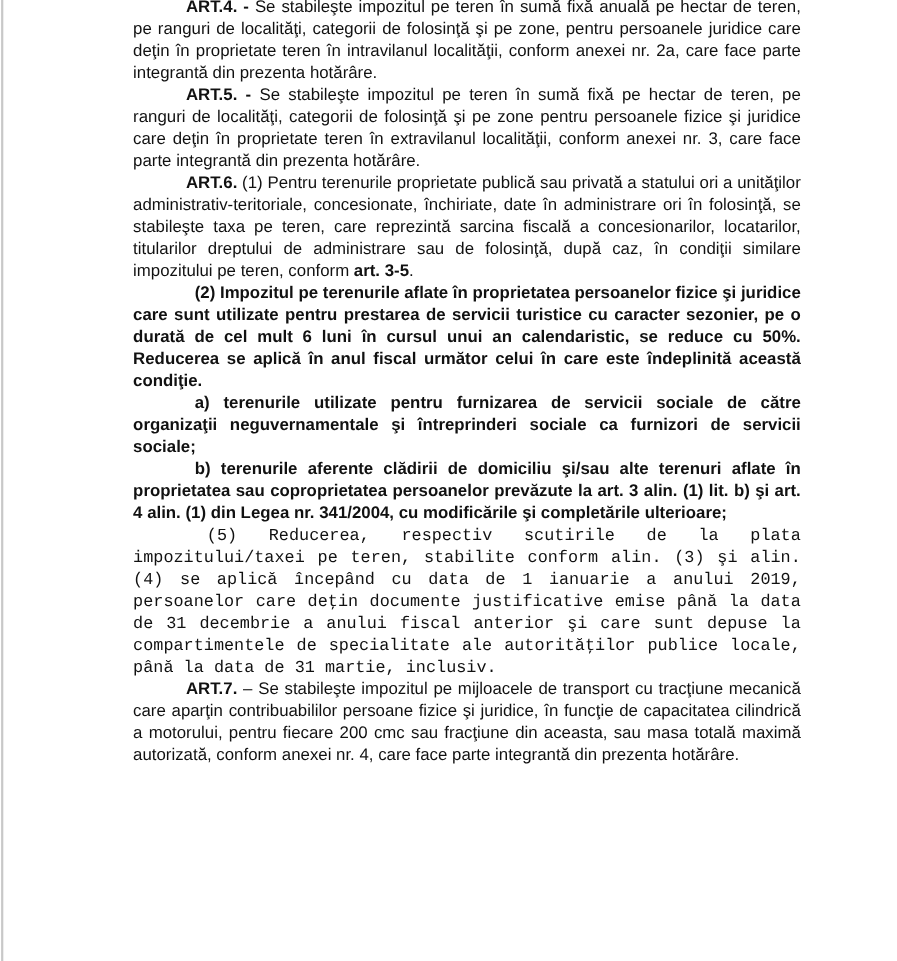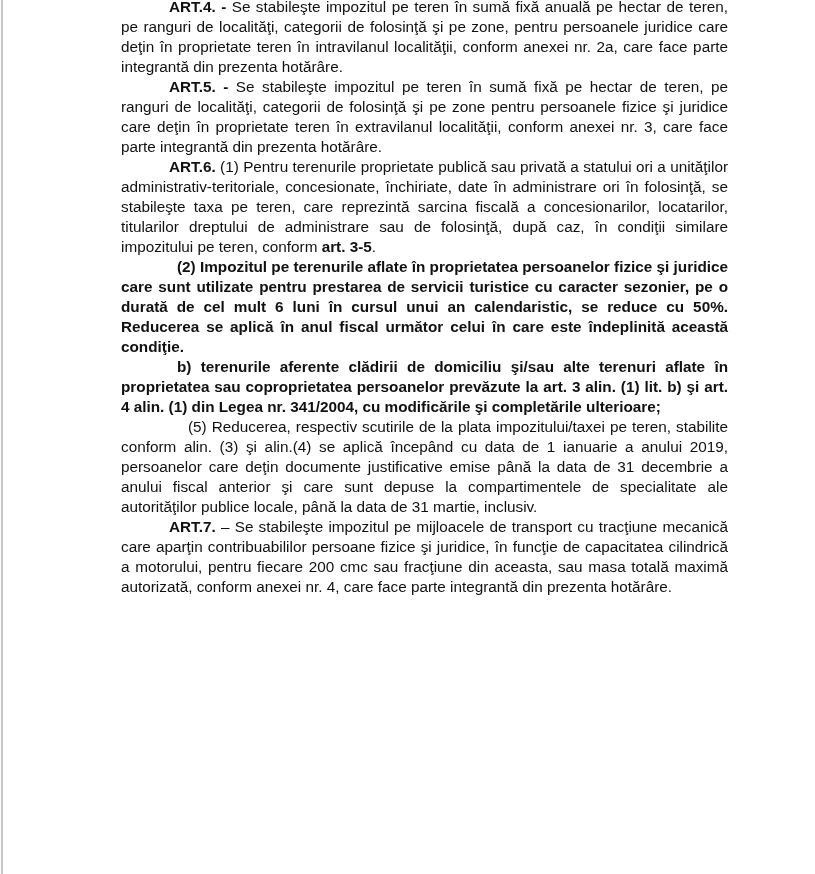--- a/index.html
+++ b/index.html
@@ -5,29 +5,30 @@
   html, body { margin: 0; padding: 0; background: #ffffff; }
   body { width: 815px; height: 874px; overflow: hidden; position: relative; }
   .left-border { position: absolute; left: 1px; top: 0; width: 2px; height: 874px; background: #c8c8c8; }
   .doc {
     position: absolute; left: 121px; top: -3px; width: 607px;
     font-family: "Liberation Sans", sans-serif; font-size: 15.3px; line-height: 20px;
     color: #111111;
   }
   .p { margin: 0; text-align: justify; text-indent: 48px; }
   .p.ind2 { text-indent: 56px; font-weight: bold; }
-  .p.ind5 { text-indent: 67px; }
+  .p.ind5 { text-indent: 67px; font-family: Liberation Mono, monospace; }
   .b { font-weight: bold; }
 </style>
 </head>
 <body>
 
 <div class="left-border"></div>
 
 <div class="doc">
   <p class="p"><span class="b">ART.4. -</span><span> Se stabileşte impozitul pe teren în sumă fixă anuală pe hectar de teren, pe ranguri de localităţi, categorii de folosinţă şi pe zone, pentru persoanele juridice care deţin în proprietate teren în intravilanul localităţii, conform anexei nr. 2a, care face parte integrantă din prezenta hotărâre.</span></p>
   <p class="p"><span class="b">ART.5. -</span><span> Se stabileşte impozitul pe teren în sumă fixă pe hectar de teren, pe ranguri de localităţi, categorii de folosinţă şi pe zone pentru persoanele fizice şi juridice care deţin în proprietate teren în extravilanul localităţii, conform anexei nr. 3, care face parte integrantă din prezenta hotărâre.</span></p>
   <p class="p"><span class="b">ART.6.</span><span> (1) Pentru terenurile proprietate publică sau privată a statului ori a unităţilor administrativ-teritoriale, concesionate, închiriate, date în administrare ori în folosinţă, se stabileşte taxa pe teren, care reprezintă sarcina fiscală a concesionarilor, locatarilor, titularilor dreptului de administrare sau de folosinţă, după caz, în condiţii similare impozitului pe teren, conform </span><span class="b">art. 3-5</span><span>.</span></p>
   <p class="p ind2"><span>(2) Impozitul pe terenurile aflate în proprietatea persoanelor fizice şi juridice care sunt utilizate pentru prestarea de servicii turistice cu caracter sezonier, pe o durată de cel mult 6 luni în cursul unui an calendaristic, se reduce cu 50%. Reducerea se aplică în anul fiscal următor celui în care este îndeplinită această condiţie.</span></p>
+  <p class="p ind2"><span>a) terenurile utilizate pentru furnizarea de servicii sociale de către organizaţii neguvernamentale şi întreprinderi sociale ca furnizori de servicii sociale;</span></p>
   <p class="p ind2"><span>b) terenurile aferente clădirii de domiciliu şi/sau alte terenuri aflate în proprietatea sau coproprietatea persoanelor prevăzute la art. 3 alin. (1) lit. b) şi art. 4 alin. (1) din Legea nr. 341/2004, cu modificările şi completările ulterioare;</span></p>
   <p class="p ind5"><span>(5) Reducerea, respectiv scutirile de la plata impozitului/taxei pe teren, stabilite conform alin. (3) şi alin.(4) se aplică începând cu data de 1 ianuarie a anului 2019, persoanelor care deţin documente justificative emise până la data de 31 decembrie a anului fiscal anterior şi care sunt depuse la compartimentele de specialitate ale autorităţilor publice locale, până la data de 31 martie, inclusiv.</span></p>
   <p class="p"><span class="b">ART.7.</span><span> – Se stabileşte impozitul pe mijloacele de transport cu tracţiune mecanică care aparţin contribuabililor persoane fizice şi juridice, în funcţie de capacitatea cilindrică a motorului, pentru fiecare 200 cmc sau fracţiune din aceasta, sau masa totală maximă autorizată, conform anexei nr. 4, care face parte integrantă din prezenta hotărâre.</span></p>
 </div>
 
 </body></html>

